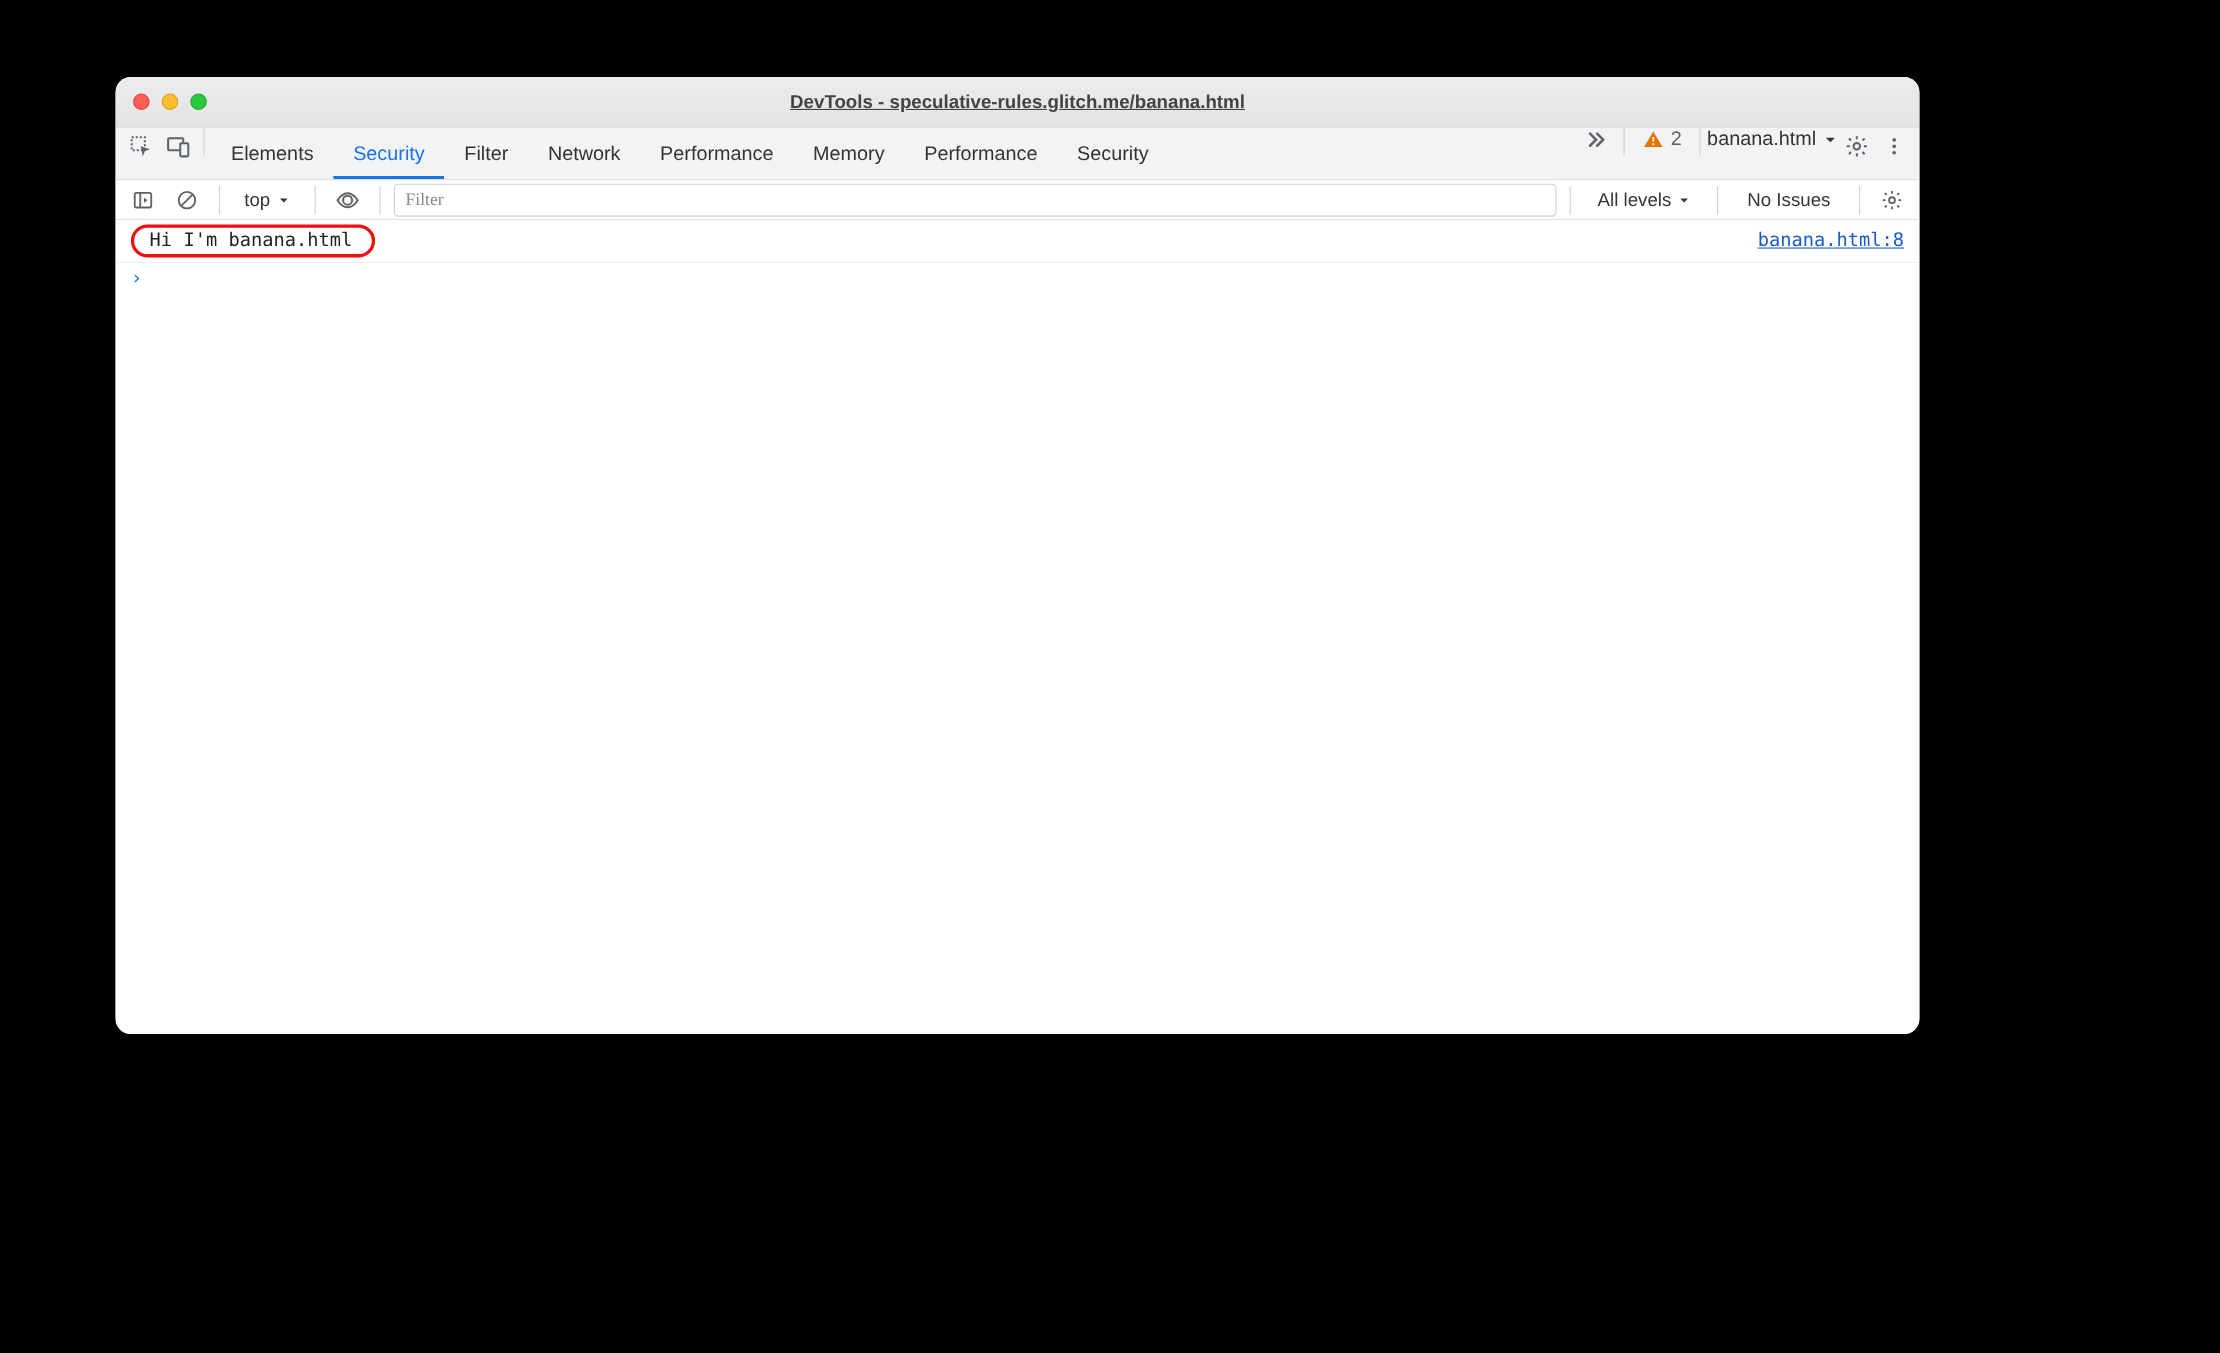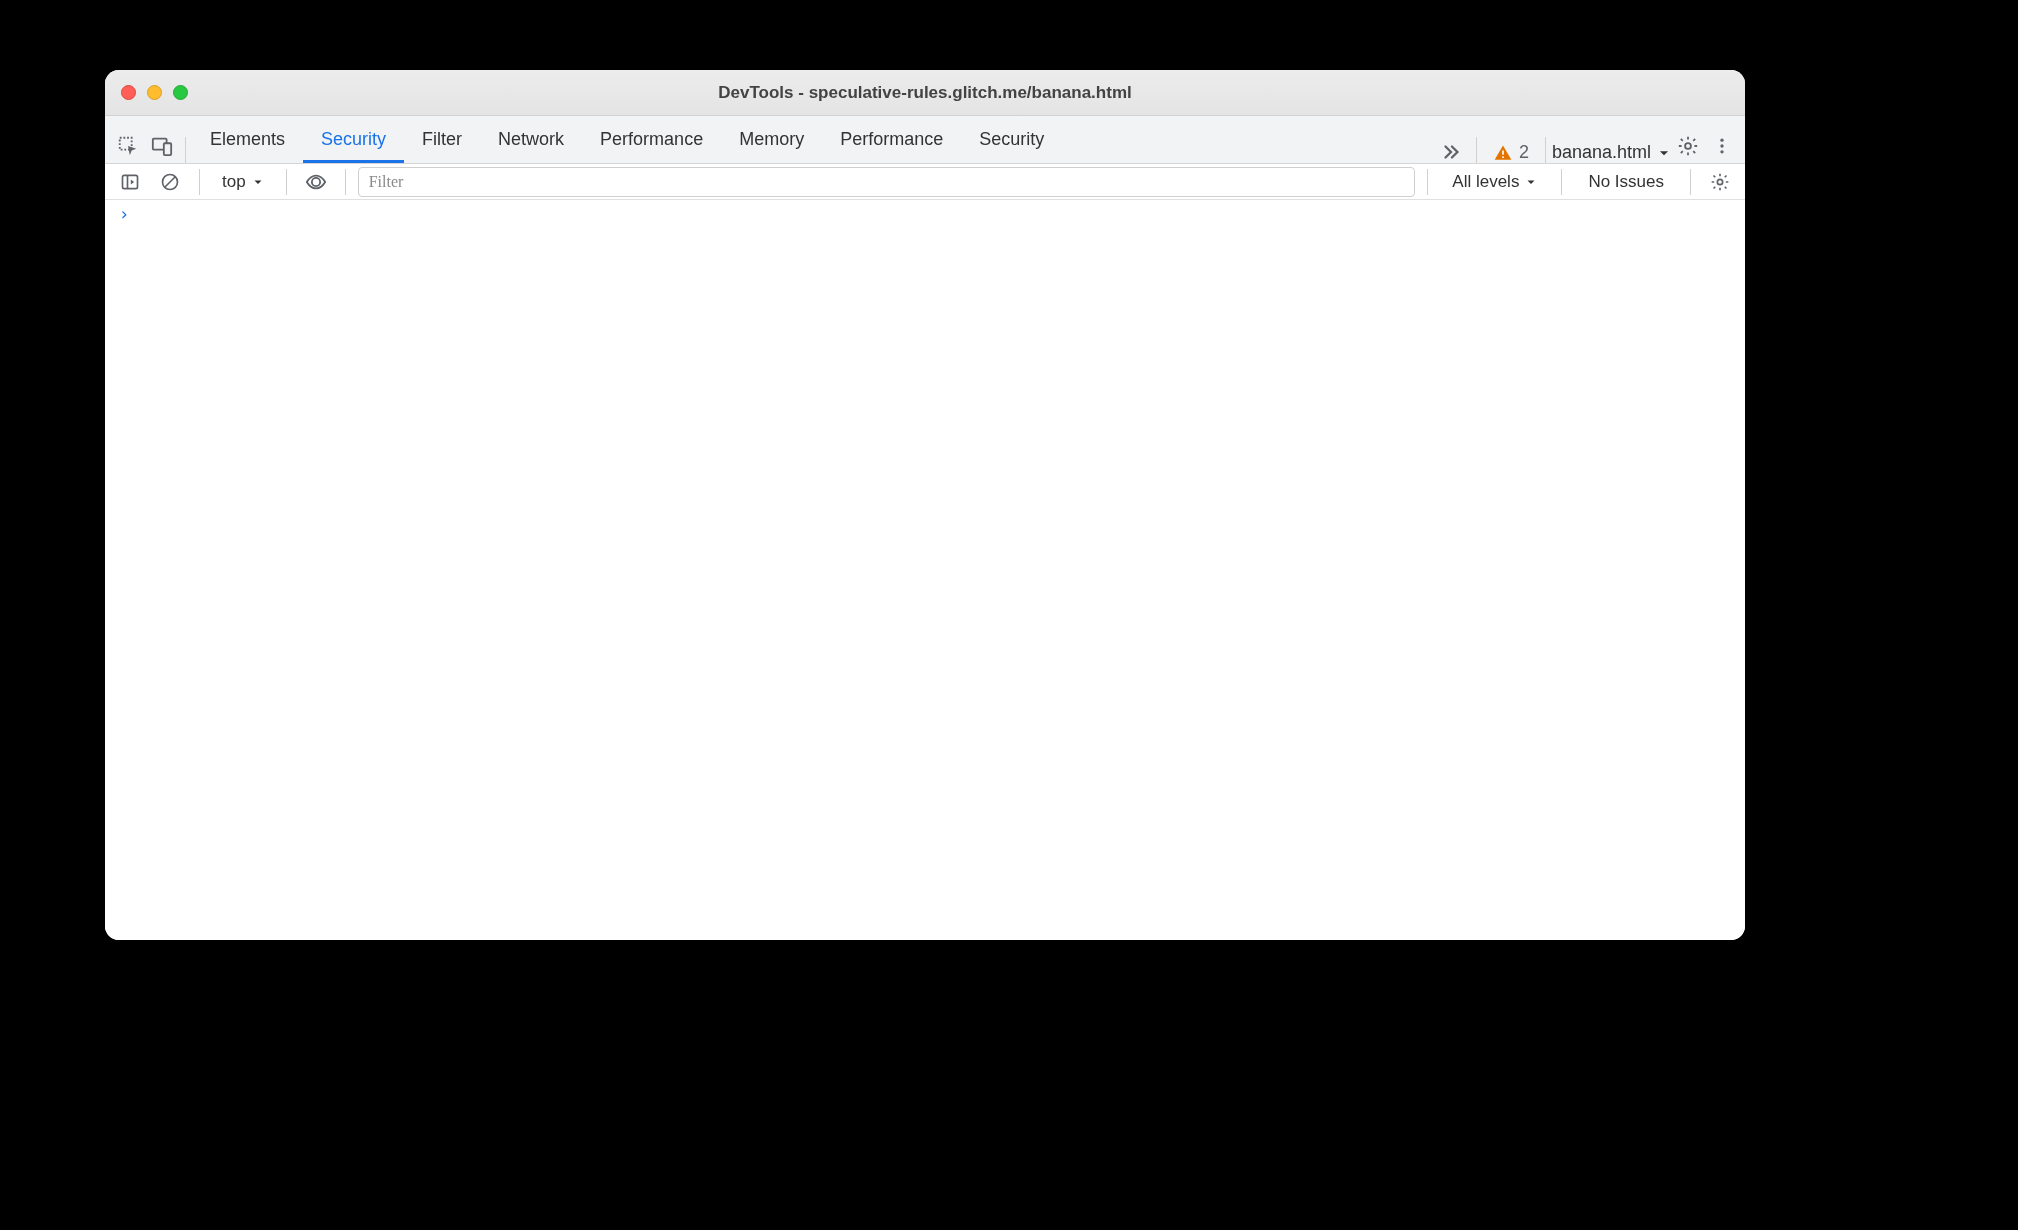--- a/index.html
+++ b/index.html
@@ -33,28 +33,28 @@
     align-items: center;
     position: relative;
   }
   .traffic-lights { display: flex; gap: 11px; margin-left: 16px; }
   .traffic-lights span { width: 15px; height:15px; border-radius:50%; display:block; }
   .tl-red   { background:#ff5f57; border:1px solid #e24640;}
   .tl-yellow{ background:#febc2e; border:1px solid #dba023;}
   .tl-green { background:#28c840; border:1px solid #26a934;}
   .title-text {
     position:absolute; left:0; right:0; text-align:center;
-    font-size:17px; font-weight:600; color:#434343; pointer-events:none;
+    font-size:17px; font-weight:600; color:#434343; pointer-events:none;text-decoration:underline;
   }
   
   .tabstrip {
     height: 48px;
     background:#f1f3f4;
     border-bottom:1px solid #d6d6d6;
-    display:flex; align-items:flex-end;
+    display:flex; align-items:flex-start;
     font-size:18px; color:#333;
     padding: 0 6px;
   }
   .tool-icon {
     width:34px; height:34px;
     display:flex; align-items:center; justify-content:center;
     color:#5f6368; cursor:pointer; border-radius:4px;
   }
   .divider { width:1px; height:26px; background:#d0d0d0; margin:0 6px; }
   .tabs { display:flex; align-items:stretch; height:100%; }
@@ -240,18 +240,22 @@
     <div class="divider"></div>
     <div class="tool-icon">
       <svg width="20" height="20" viewBox="0 0 24 24" fill="none" stroke="#5f6368" stroke-width="2">
         <circle cx="12" cy="12" r="3.2"></circle>
         <path d="M12 2v3M12 19v3M4.2 4.2l2.1 2.1M17.7 17.7l2.1 2.1M2 12h3M19 12h3M4.2 19.8l2.1-2.1M17.7 6.3l2.1-2.1"></path>
       </svg>
     </div>
   </div>
 
   <div class="console-body">
+    <div class="log-row">
+      <span class="log-msg">Hi I'm banana.html</span>
+      <span class="log-source">banana.html:8</span>
+    </div>
     <div class="prompt-row">
       <span class="arrow">›</span>
     </div>
   </div>
 
 </div>
 
 </body></html>

